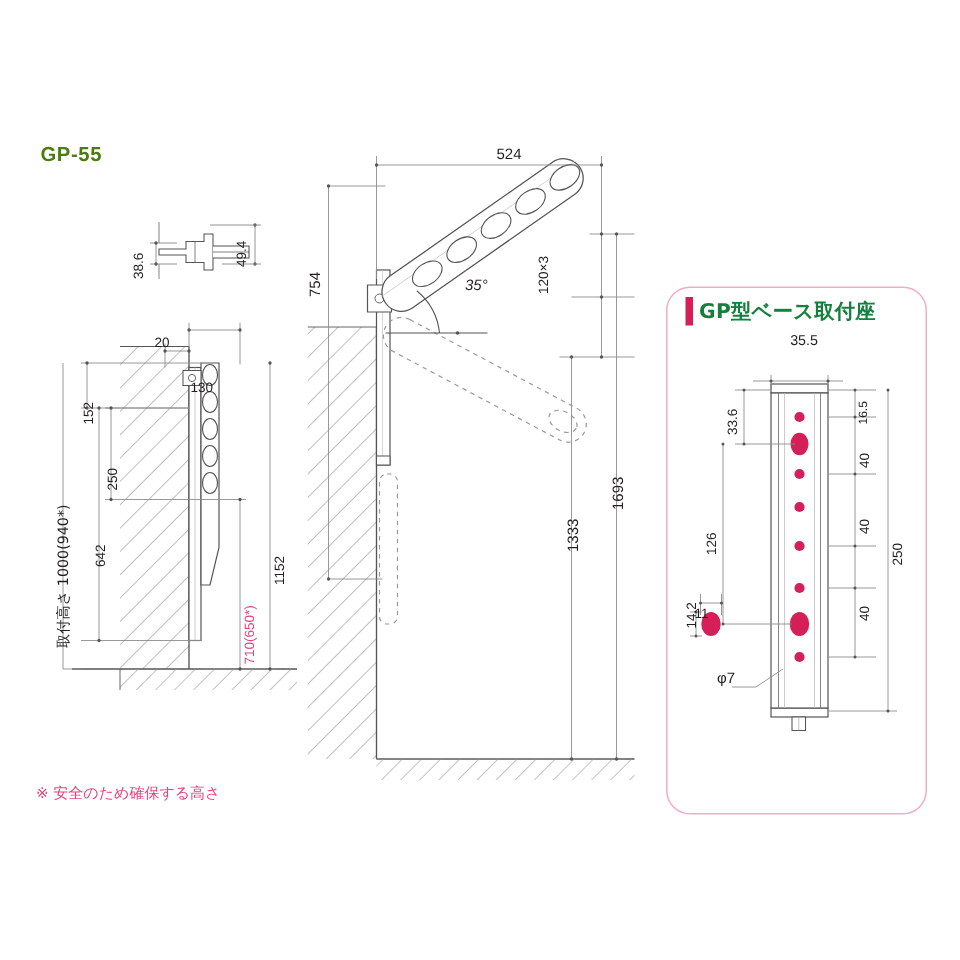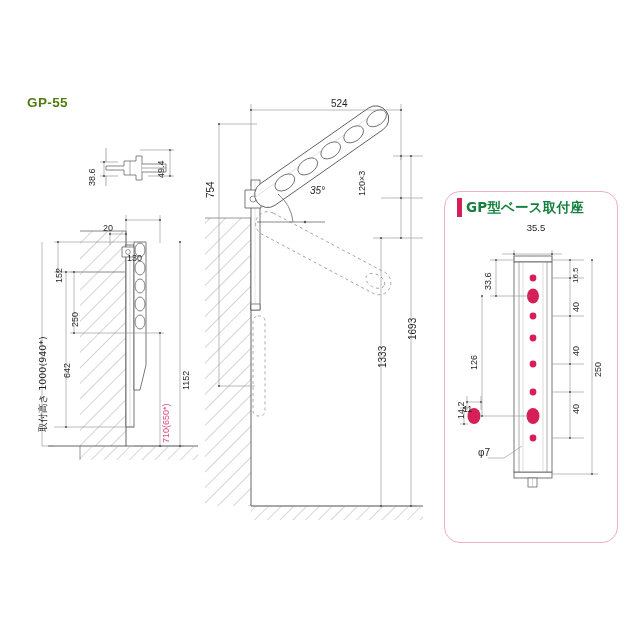--- a/index.html
+++ b/index.html
@@ -129,20 +129,21 @@
   </svg>
 
   <div class="t" style="left:127px;top:212px;margin-top:42px;">130</div>
   <div class="t" style="left:103px;top:224px;">20</div>
   <div class="t v" style="left:55px;top:283px;transform:rotate(-90deg);">152</div>
   <div class="t v" style="left:71px;top:327px;transform:rotate(-90deg);">250</div>
   <div class="t v" style="left:63px;top:378px;transform:rotate(-90deg);">642</div>
   <div class="t v" style="left:182px;top:390px;transform:rotate(-90deg);">1152</div>
   <div class="t v pink" style="left:162px;top:443px;transform:rotate(-90deg);">710(650*)</div>
   <div class="t v jp" style="left:38px;top:432px;transform:rotate(-90deg);font-size:9.5px;">取付高さ 1000(940*)</div>
+  <div class="note jp" style="left:24px;top:522px;">※ 安全のため確保する高さ</div>
 
   <svg class="abs" style="left:205px;top:98px;" width="230" height="422">
     <defs>
       <pattern id="hatchWall2" width="11" height="11" patternTransform="rotate(45)" patternUnits="userSpaceOnUse">
         <line x1="0" y1="0" x2="0" y2="11" stroke="#9a9a9a" stroke-width="0.85"></line>
       </pattern>
       <pattern id="hatchGnd2" width="9" height="9" patternTransform="rotate(45)" patternUnits="userSpaceOnUse">
         <line x1="0" y1="0" x2="0" y2="9" stroke="#9a9a9a" stroke-width="0.8"></line>
       </pattern>
     </defs>

